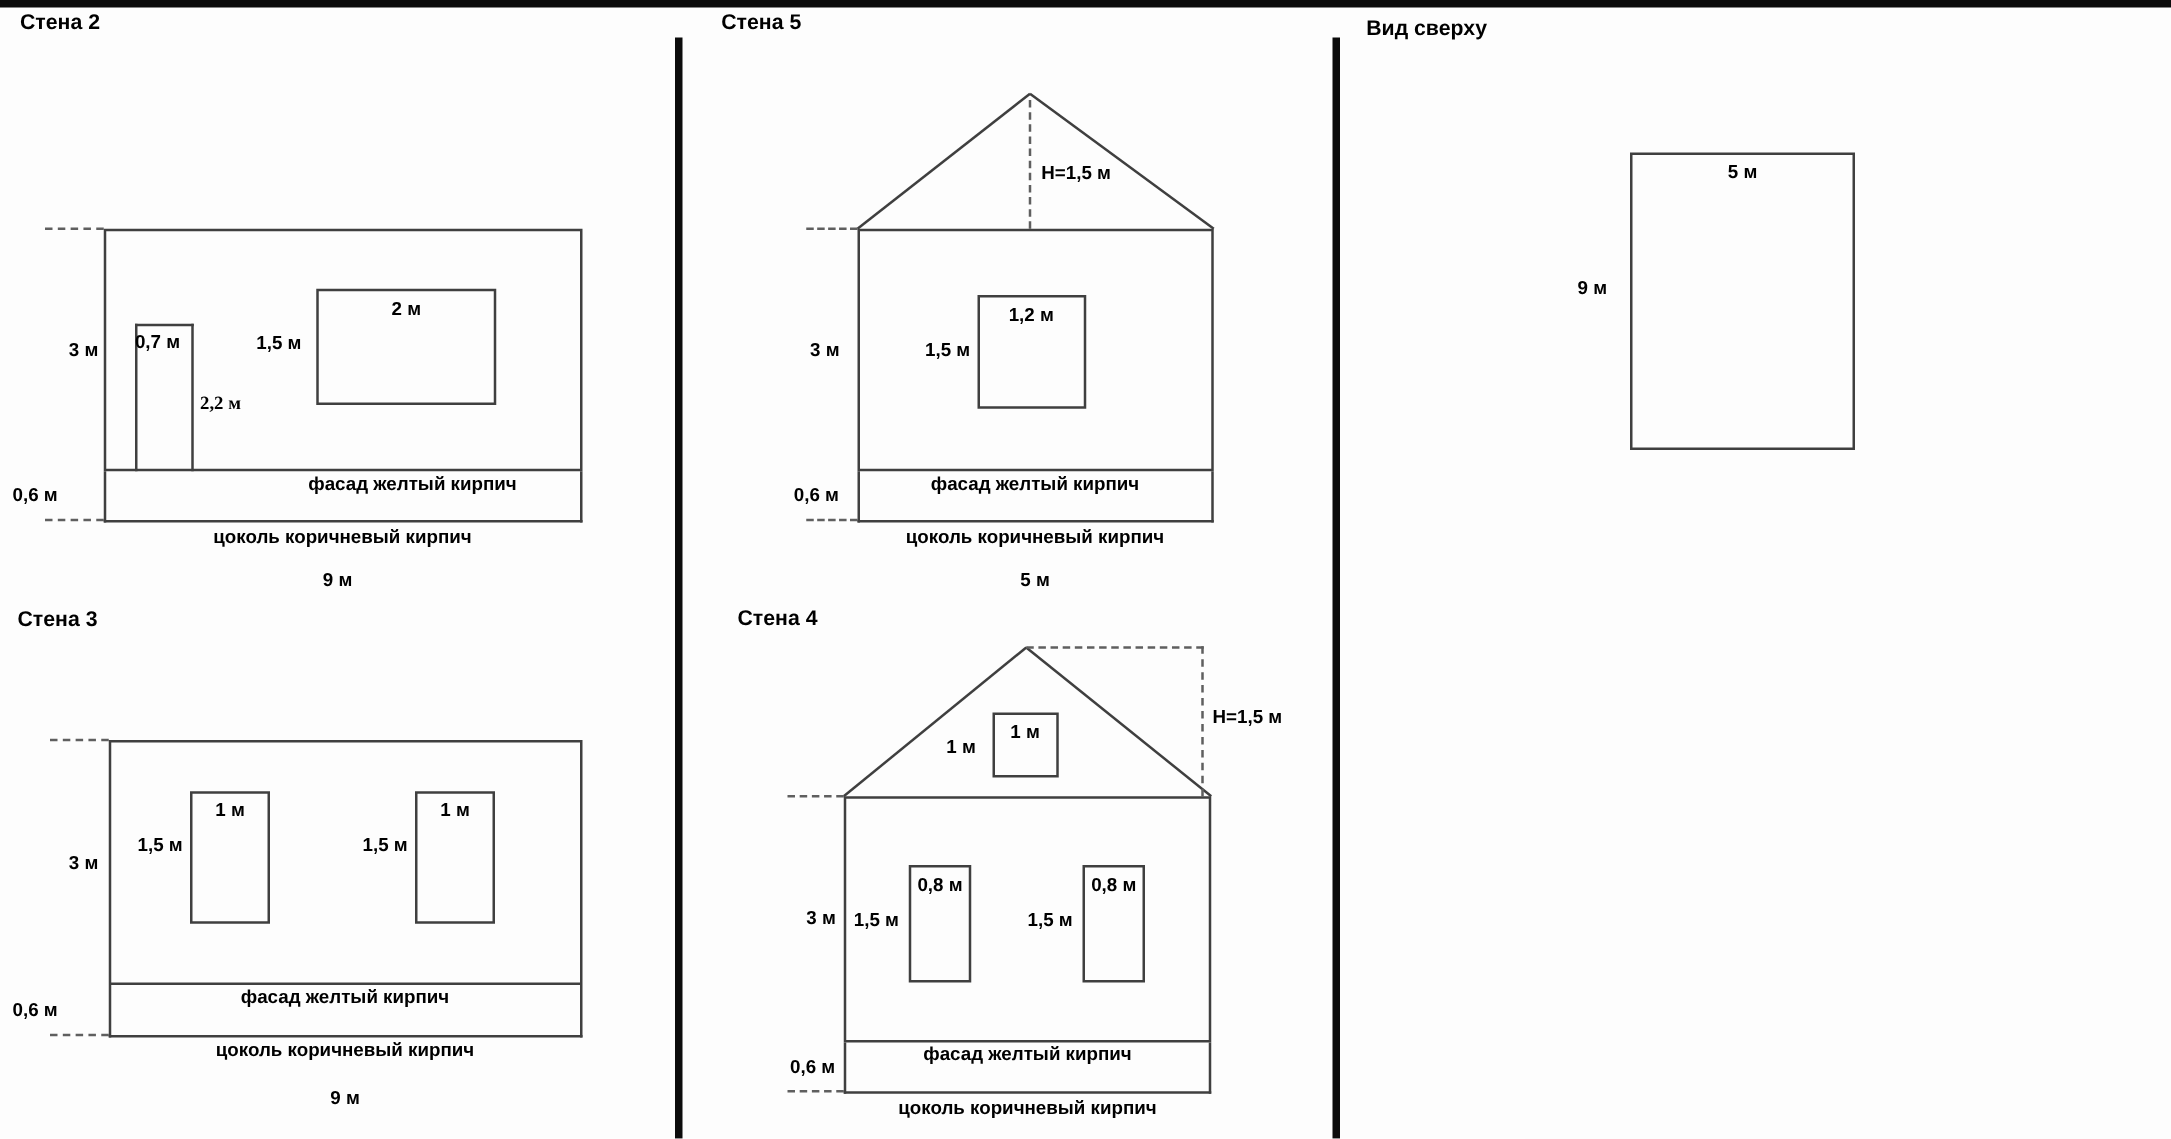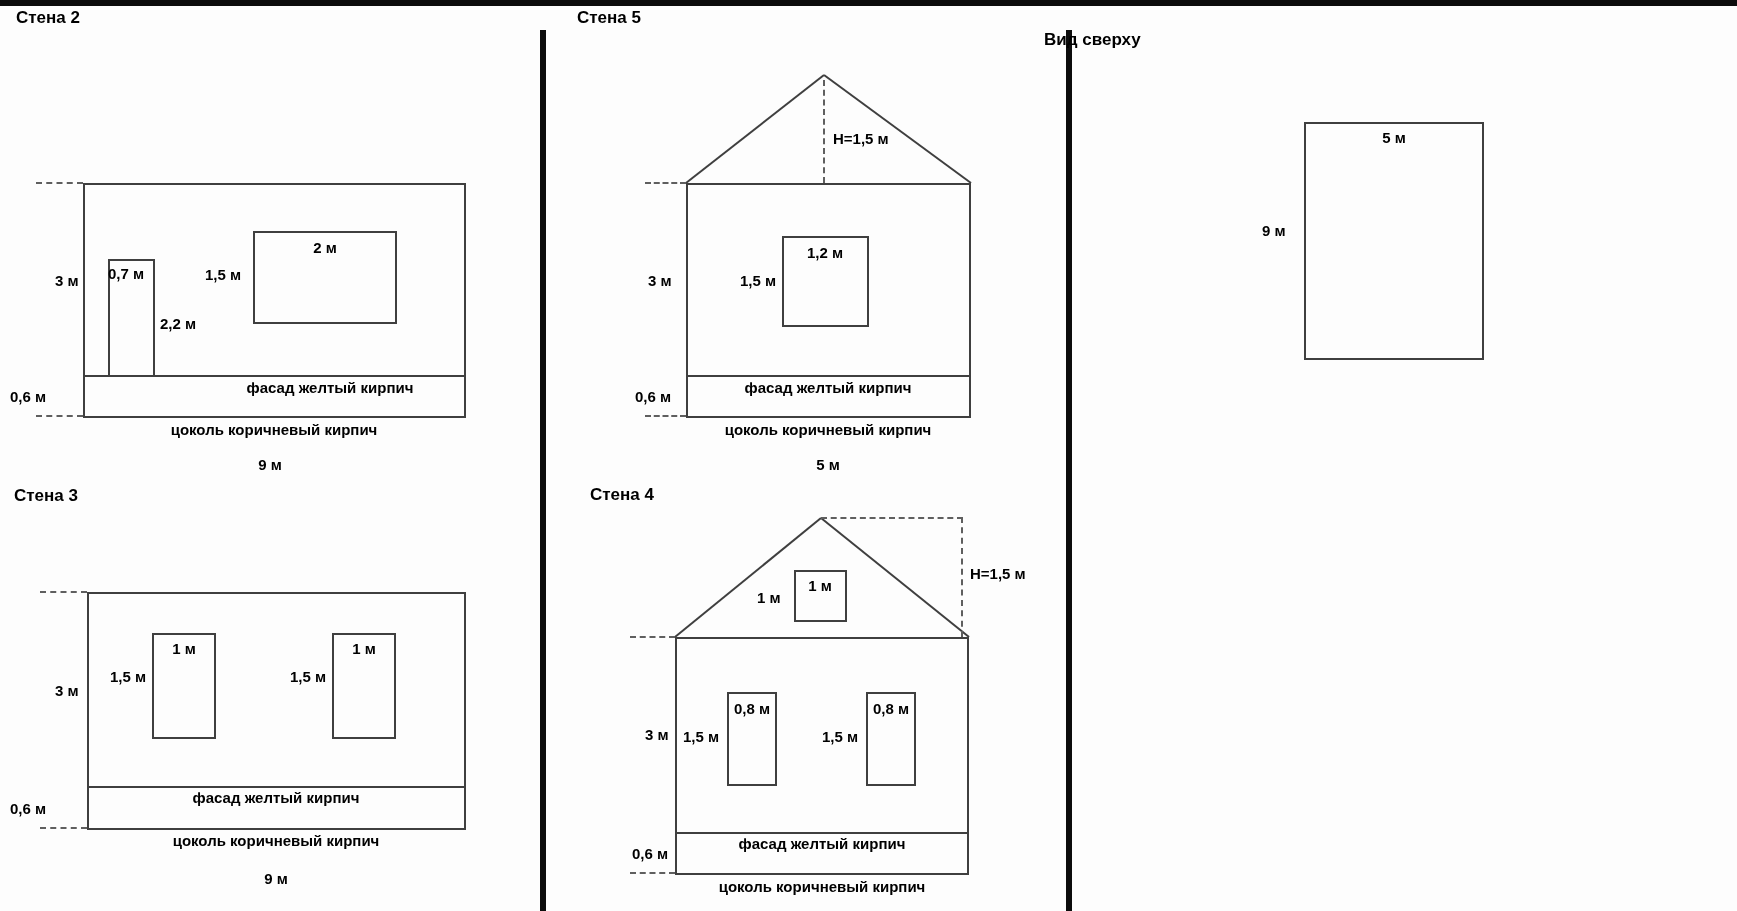--- a/index.html
+++ b/index.html
@@ -51,21 +51,21 @@
 
   <div class="dash-h" style="left:36px;top:182px;width:47px;"></div>
   <div class="dash-h" style="left:36px;top:415px;width:47px;"></div>
 
   <div class="rect" style="left:83px;top:183px;width:383px;height:194px;"></div>
   <div class="rect no-top" style="left:83px;top:377px;width:383px;height:41px;"></div>
   <div class="rect no-bottom" style="left:108px;top:259px;width:47px;height:118px;"></div>
   <div class="rect" style="left:253px;top:231px;width:144px;height:93px;"></div>
 
   <div class="lbl center" style="left:126px;top:233px;">0,7 м</div>
-  <div class="lbl" style="left:160px;top:315px;">2,2 м</div>
+  <div class="lbl" style="left:160px;top:315px;font-family:Liberation Serif, serif;">2,2 м</div>
   <div class="lbl center" style="left:325px;top:207px;">2 м</div>
   <div class="lbl" style="left:205px;top:266px;">1,5 м</div>
   <div class="lbl center" style="left:330px;top:347px;">фасад желтый кирпич</div>
   <div class="lbl center" style="left:274px;top:389px;">цоколь коричневый кирпич</div>
   <div class="lbl" style="left:55px;top:272px;">3 м</div>
   <div class="lbl" style="left:10px;top:388px;">0,6 м</div>
   <div class="lbl center" style="left:270px;top:424px;">9 м</div>
 
   <div class="title" style="left:577px;top:8px;">Стена 5</div>
 
@@ -84,21 +84,21 @@
   <div class="rect" style="left:782px;top:236px;width:87px;height:91px;"></div>
 
   <div class="lbl center" style="left:825px;top:212px;">1,2 м</div>
   <div class="lbl" style="left:740px;top:272px;">1,5 м</div>
   <div class="lbl center" style="left:828px;top:347px;">фасад желтый кирпич</div>
   <div class="lbl center" style="left:828px;top:389px;">цоколь коричневый кирпич</div>
   <div class="lbl" style="left:648px;top:272px;">3 м</div>
   <div class="lbl" style="left:635px;top:388px;">0,6 м</div>
   <div class="lbl center" style="left:828px;top:424px;">5 м</div>
 
-  <div class="title" style="left:1044px;top:13px;margin-top:17px;">Вид сверху</div>
+  <div class="title" style="left:1093px;top:13px;">Вид сверху</div>
 
   <div class="rect" style="left:1304px;top:122px;width:180px;height:238px;"></div>
   <div class="lbl center" style="left:1394px;top:97px;">5 м</div>
   <div class="lbl" style="left:1262px;top:222px;">9 м</div>
 
   <div class="title" style="left:14px;top:486px;text-align:right;">Стена 3</div>
 
   <div class="dash-h" style="left:40px;top:591px;width:47px;"></div>
   <div class="dash-h" style="left:40px;top:827px;width:47px;"></div>
 

